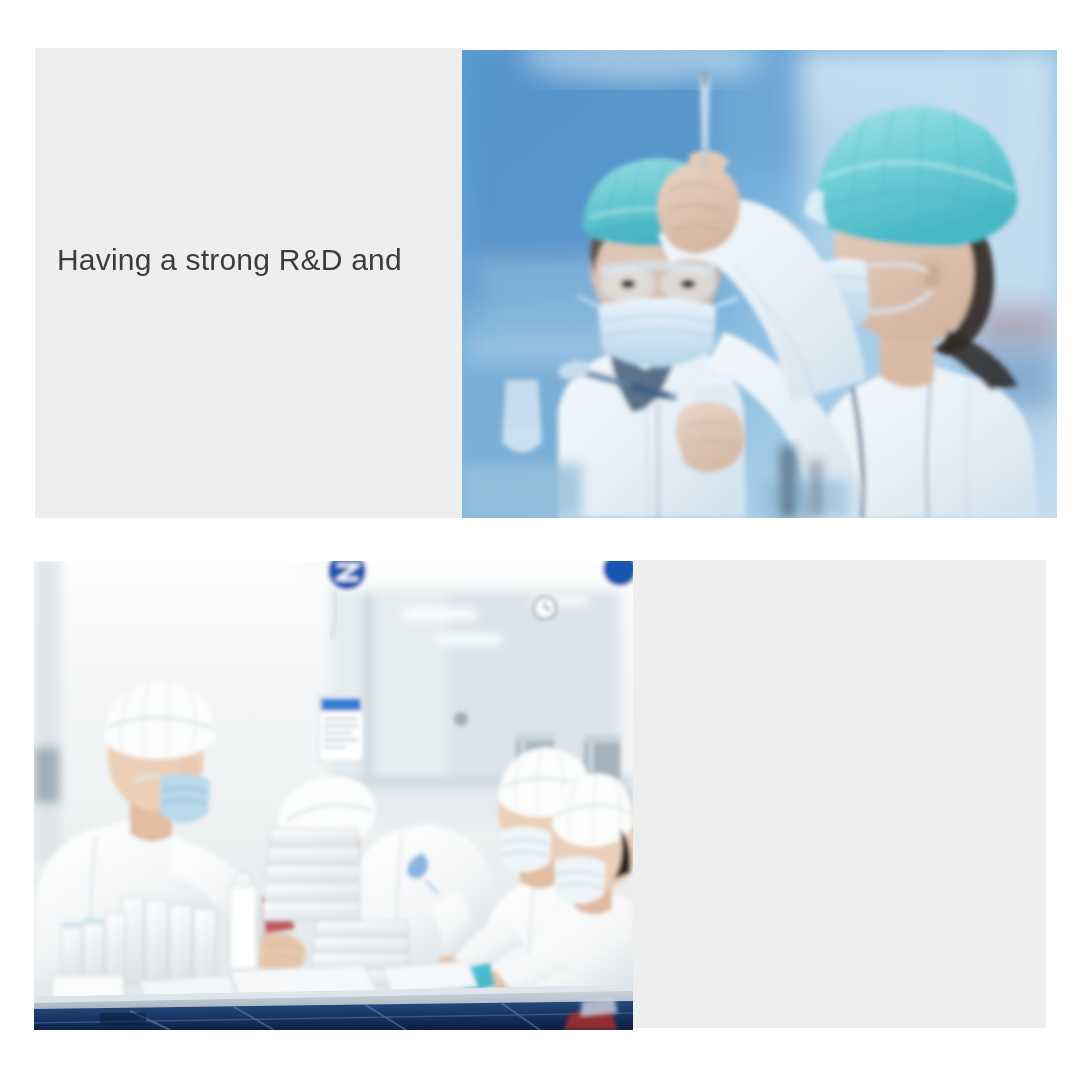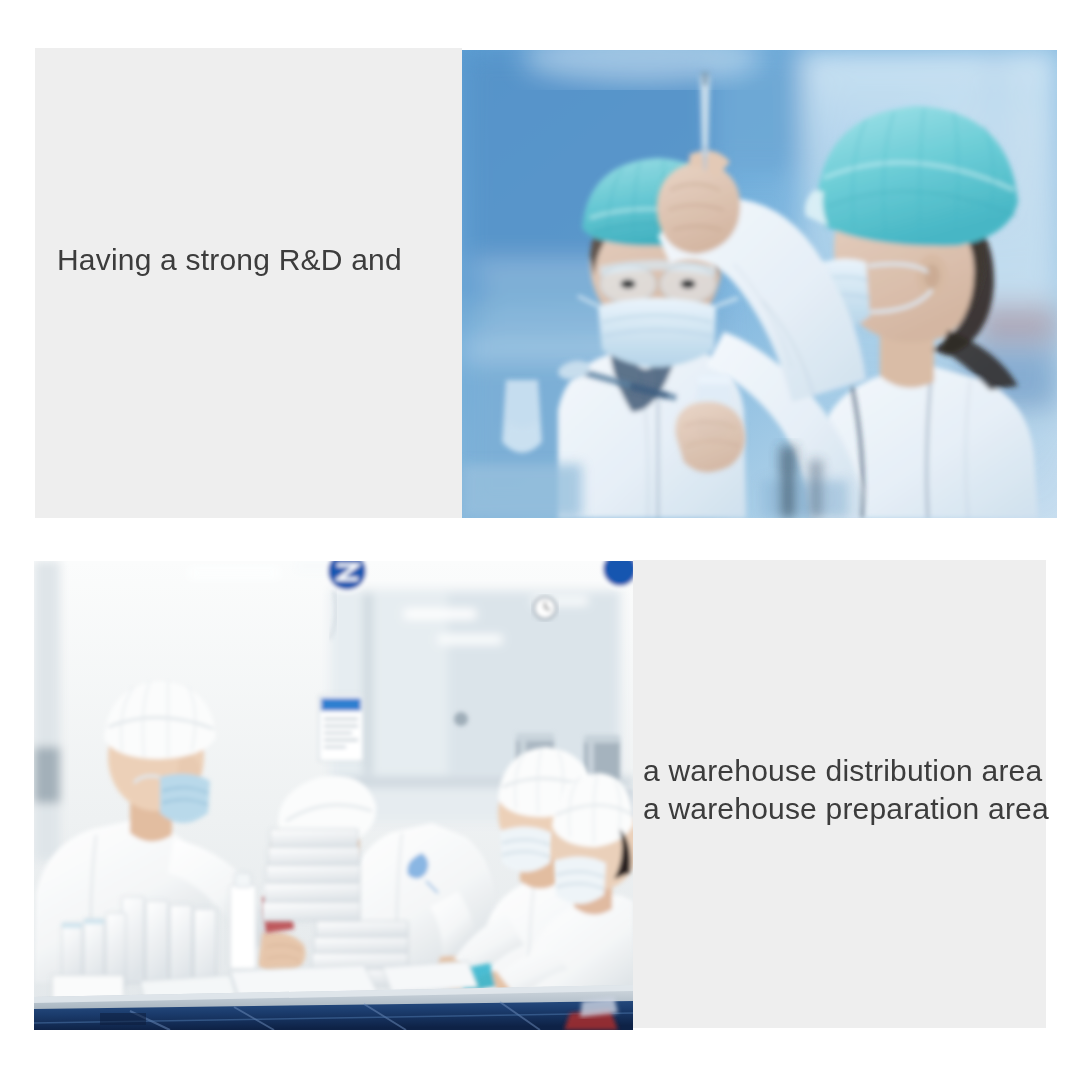--- a/index.html
+++ b/index.html
@@ -12,20 +12,21 @@
     width: 1080px;
     height: 1080px;
     font-family: "Liberation Sans", sans-serif;
     overflow: hidden;
   }
   .page {
     position: relative;
     width: 1080px;
     height: 1080px;
     background: #ffffff;
+    text-align: center;
   }
 
   
   .panel {
     position: absolute;
     overflow: hidden;
   }
   .grey-panel {
     background: #eeeeee;
   }
@@ -569,18 +570,14 @@
         <rect x="66" y="452" width="46" height="12" fill="#0c1d3c" opacity=".55"></rect>
       </g>
 
       <path d="M536 452 L576 448 L584 469 L530 469 Z" fill="#a82f2f" opacity=".85" filter="url(#wBlur)"></path>
       <path d="M548 440 L580 436 L584 452 L546 456 Z" fill="#cfd6e4" opacity=".8" filter="url(#wBlur)"></path>
     </svg>
   </div>
 
   <div class="panel grey-panel" id="bottom-grey-panel"></div>
 
-  <div class="caption" id="bottom-caption">
-    <span class="line">a warehouse distribution area</span>
-    <span class="line">a warehouse preparation area</span>
-  </div>
 
 </div>
 
 </body></html>

